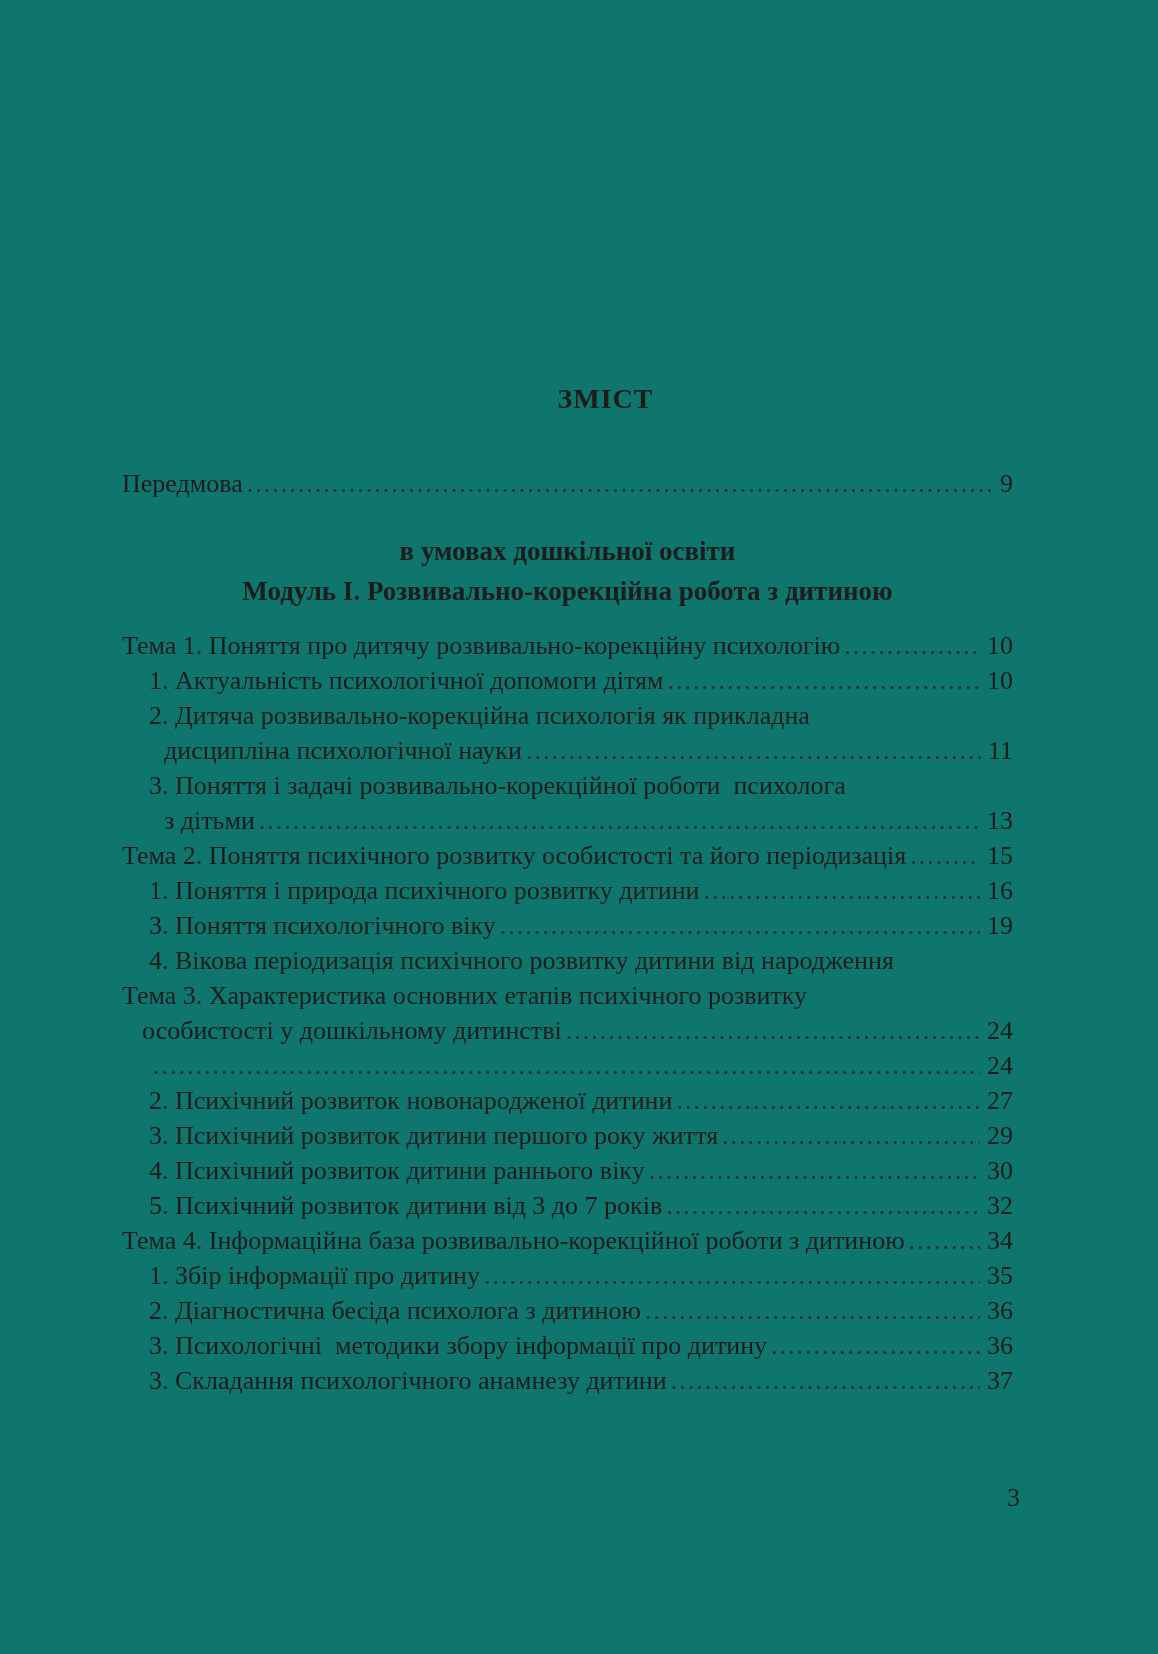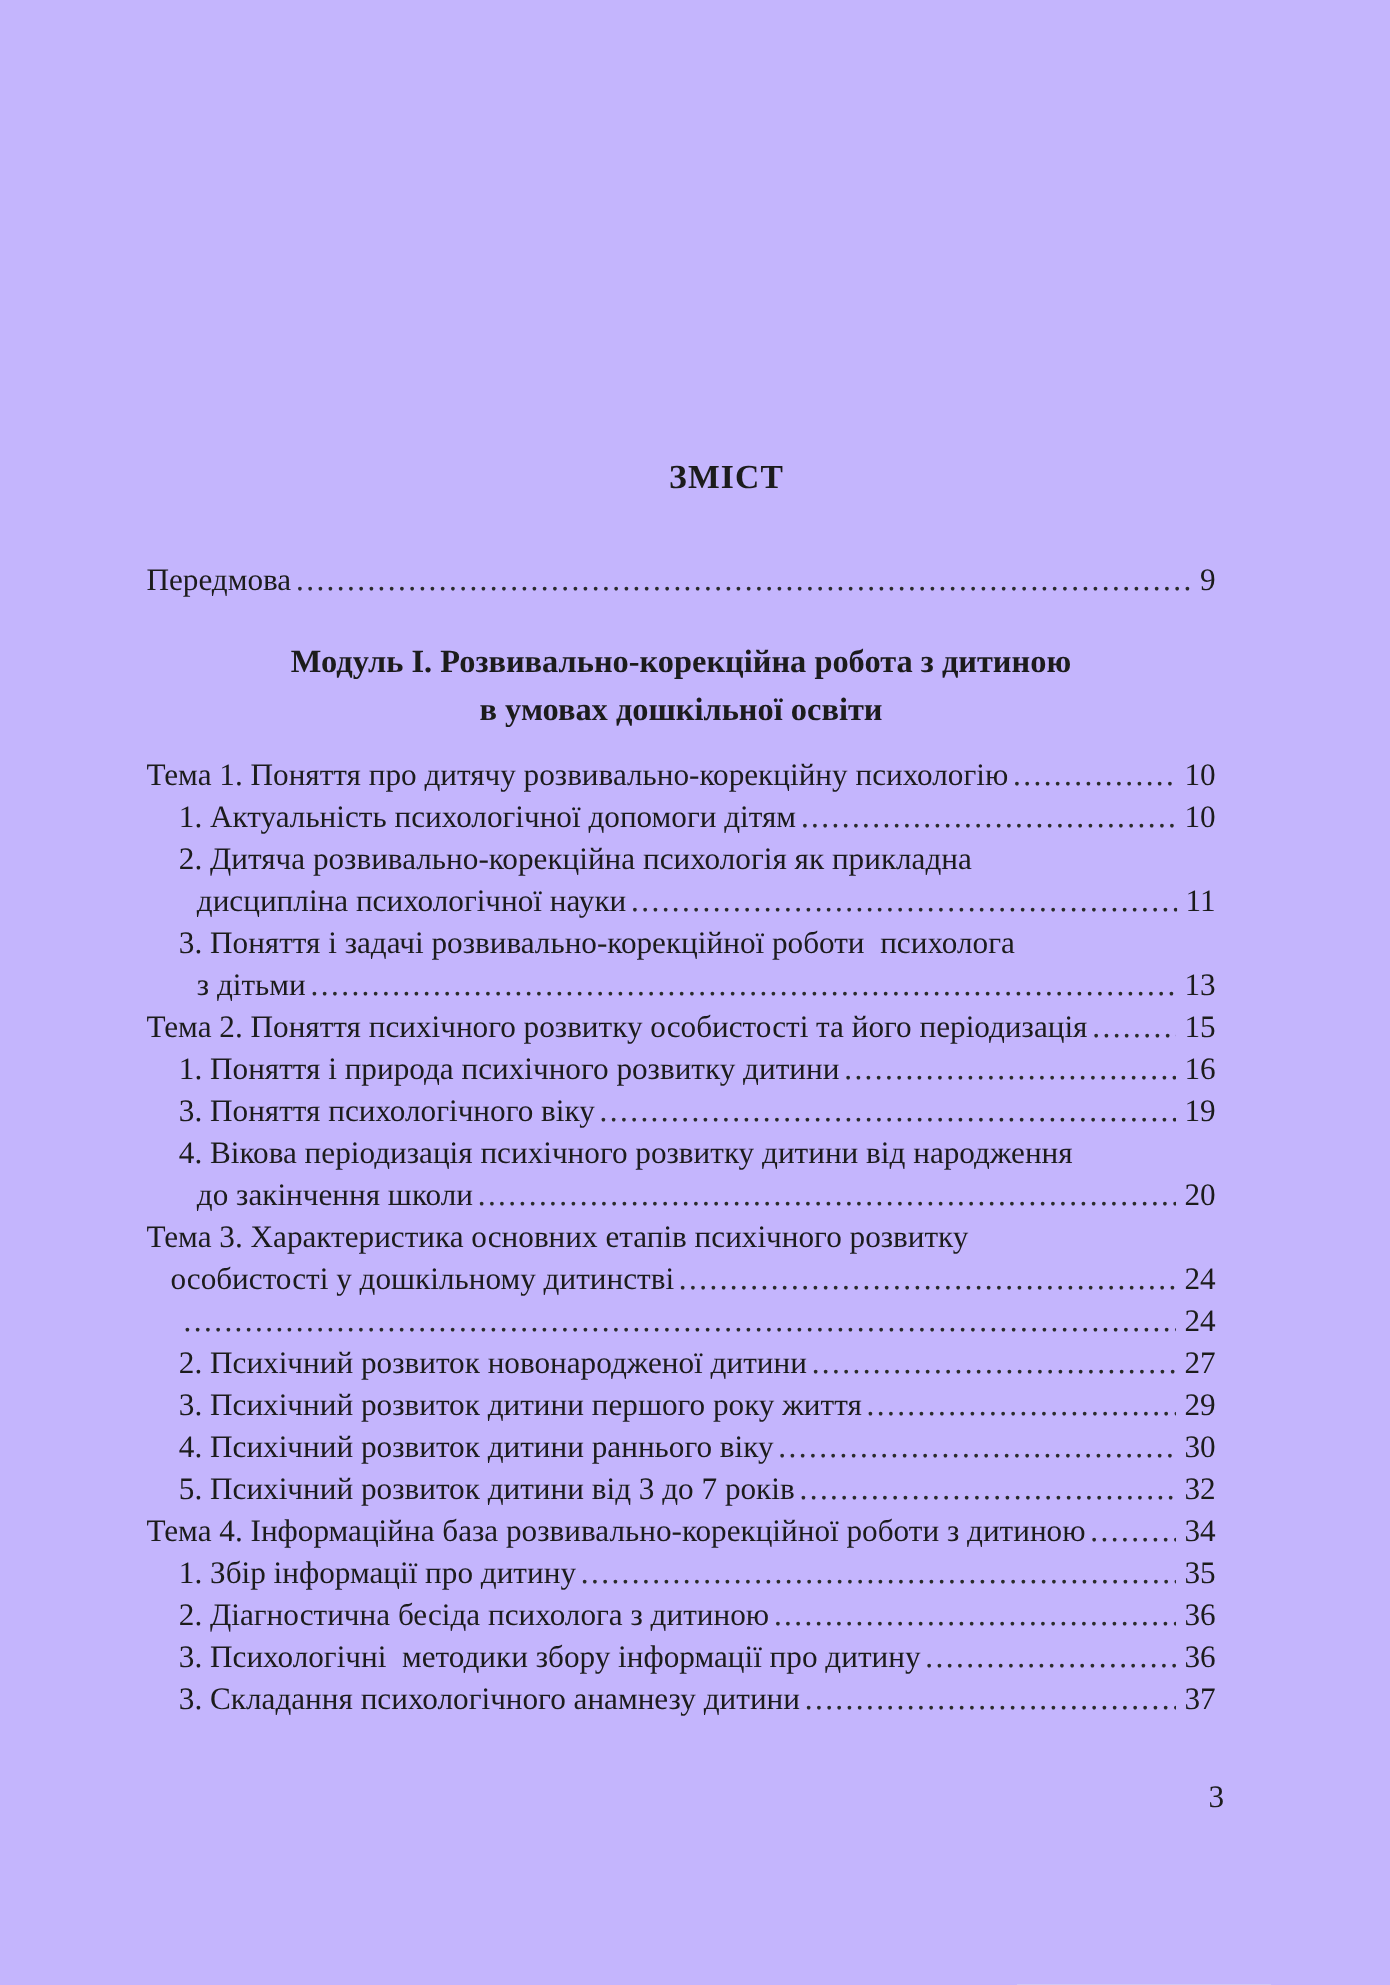--- a/index.html
+++ b/index.html
@@ -1,21 +1,21 @@
 <!DOCTYPE html>
 <html lang="uk"><head>
 <meta charset="utf-8">
 <style>
   html, body { margin: 0; padding: 0; background: #e8e8e8; }
   .page {
     position: relative;
     width: 1158px;
     height: 1654px;
     margin: 0 auto;
-    background: #c4b5fd;
+    background: #0f766e;
     font-family: "Liberation Serif", "DejaVu Serif", serif;
     color: #1c1c1c;
     overflow: hidden;
   }
   .doc-title {
     position: absolute;
     top: 362px;
     left: 160px;
     width: 891px;
     text-align: center;
@@ -90,22 +90,22 @@
 
   <h1 class="doc-title">ЗМІСТ</h1>
 
   <div class="preface-row">
     <span class="toc-text">Передмова</span>
     <span class="leader"></span>
     <span class="pageno">9</span>
   </div>
 
   <div class="module-heading">
+    <div>в умовах дошкільної освіти</div>
     <div>Модуль І. Розвивально-корекційна робота з дитиною</div>
-    <div>в умовах дошкільної освіти</div>
   </div>
 
   <div class="toc-list" id="toc-list">
       <div class="toc-row indent-theme">
         <span class="toc-text">Тема 1. Поняття про дитячу розвивально-корекційну психологію</span>
         <span class="leader"></span>
         <span class="pageno">10</span>
       </div>
       <div class="toc-row indent-item">
         <span class="toc-text">1. Актуальність психологічної допомоги дітям</span>
@@ -139,25 +139,20 @@
         <span class="pageno">16</span>
       </div>
       <div class="toc-row indent-item">
         <span class="toc-text">3. Поняття психологічного віку</span>
         <span class="leader"></span>
         <span class="pageno">19</span>
       </div>
       <div class="toc-row indent-item">
         <span class="toc-text">4. Вікова періодизація психічного розвитку дитини від народження</span>
       </div>
-      <div class="toc-row indent-item-cont">
-        <span class="toc-text">до закінчення школи</span>
-        <span class="leader"></span>
-        <span class="pageno">20</span>
-      </div>
       <div class="toc-row indent-theme">
         <span class="toc-text">Тема 3. Характеристика основних етапів психічного розвитку</span>
       </div>
       <div class="toc-row indent-theme-cont">
         <span class="toc-text">особистості у дошкільному дитинстві</span>
         <span class="leader"></span>
         <span class="pageno">24</span>
       </div>
       <div class="toc-row indent-item">
         <span class="leader"></span>

